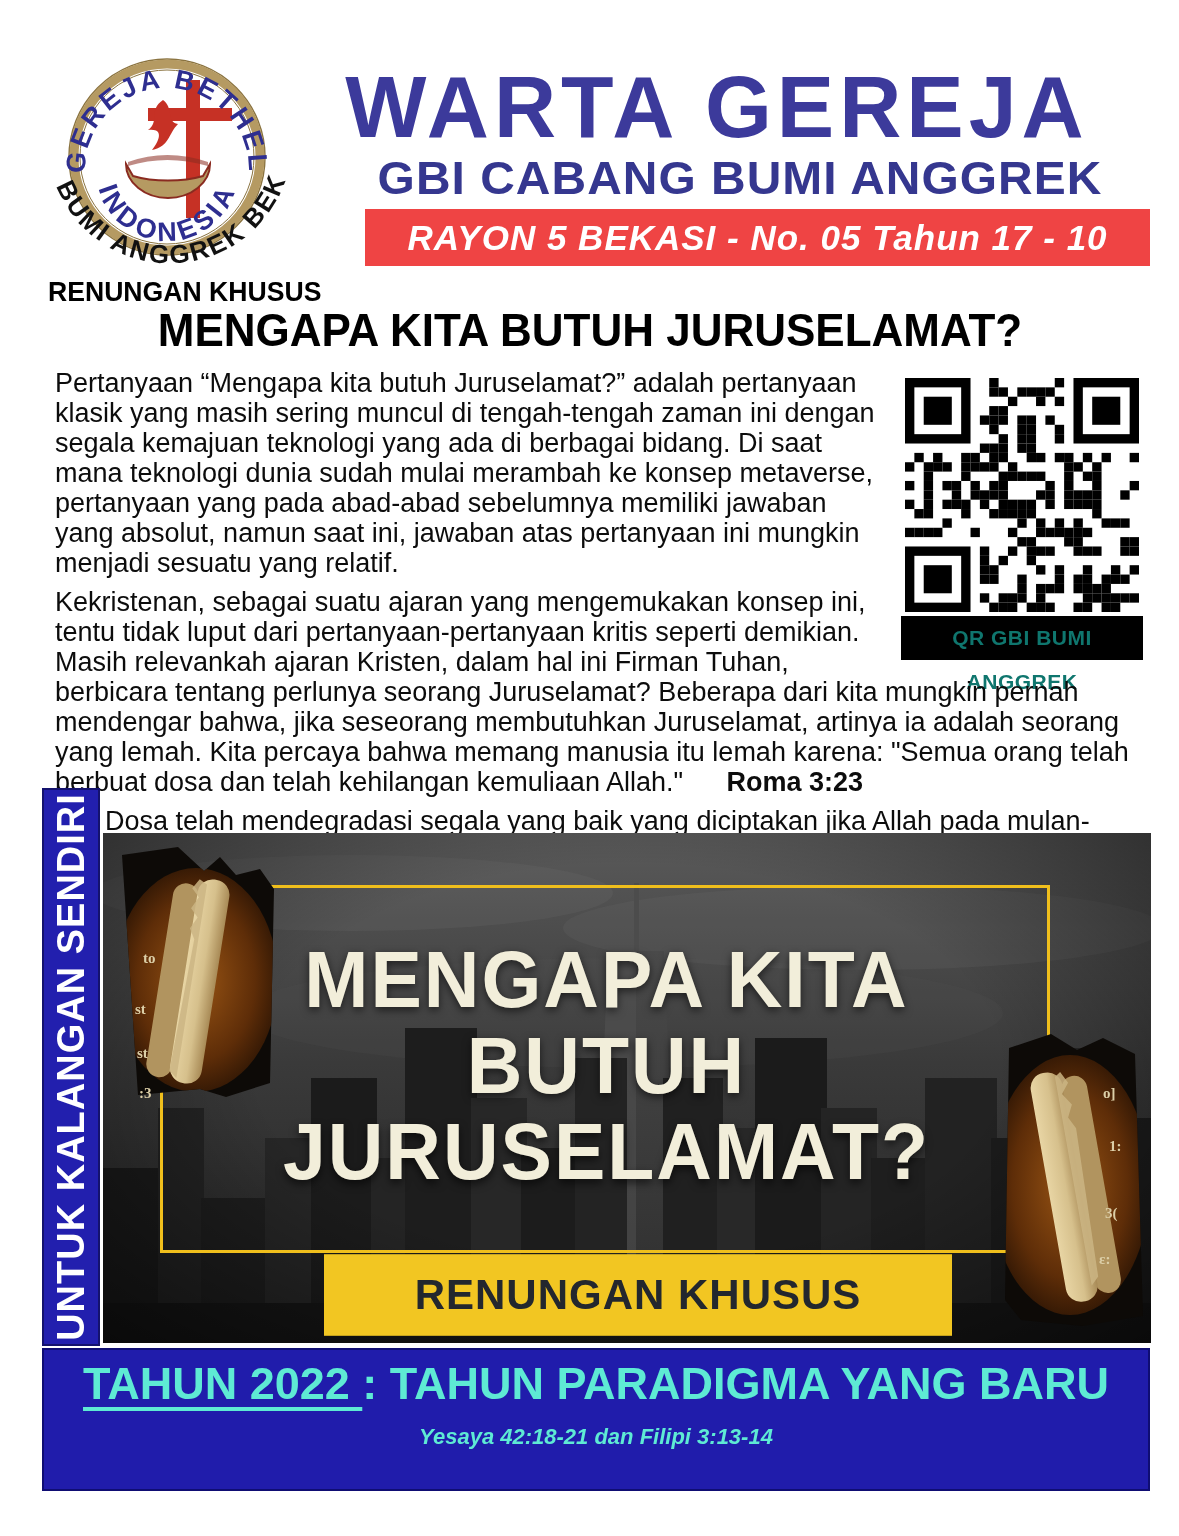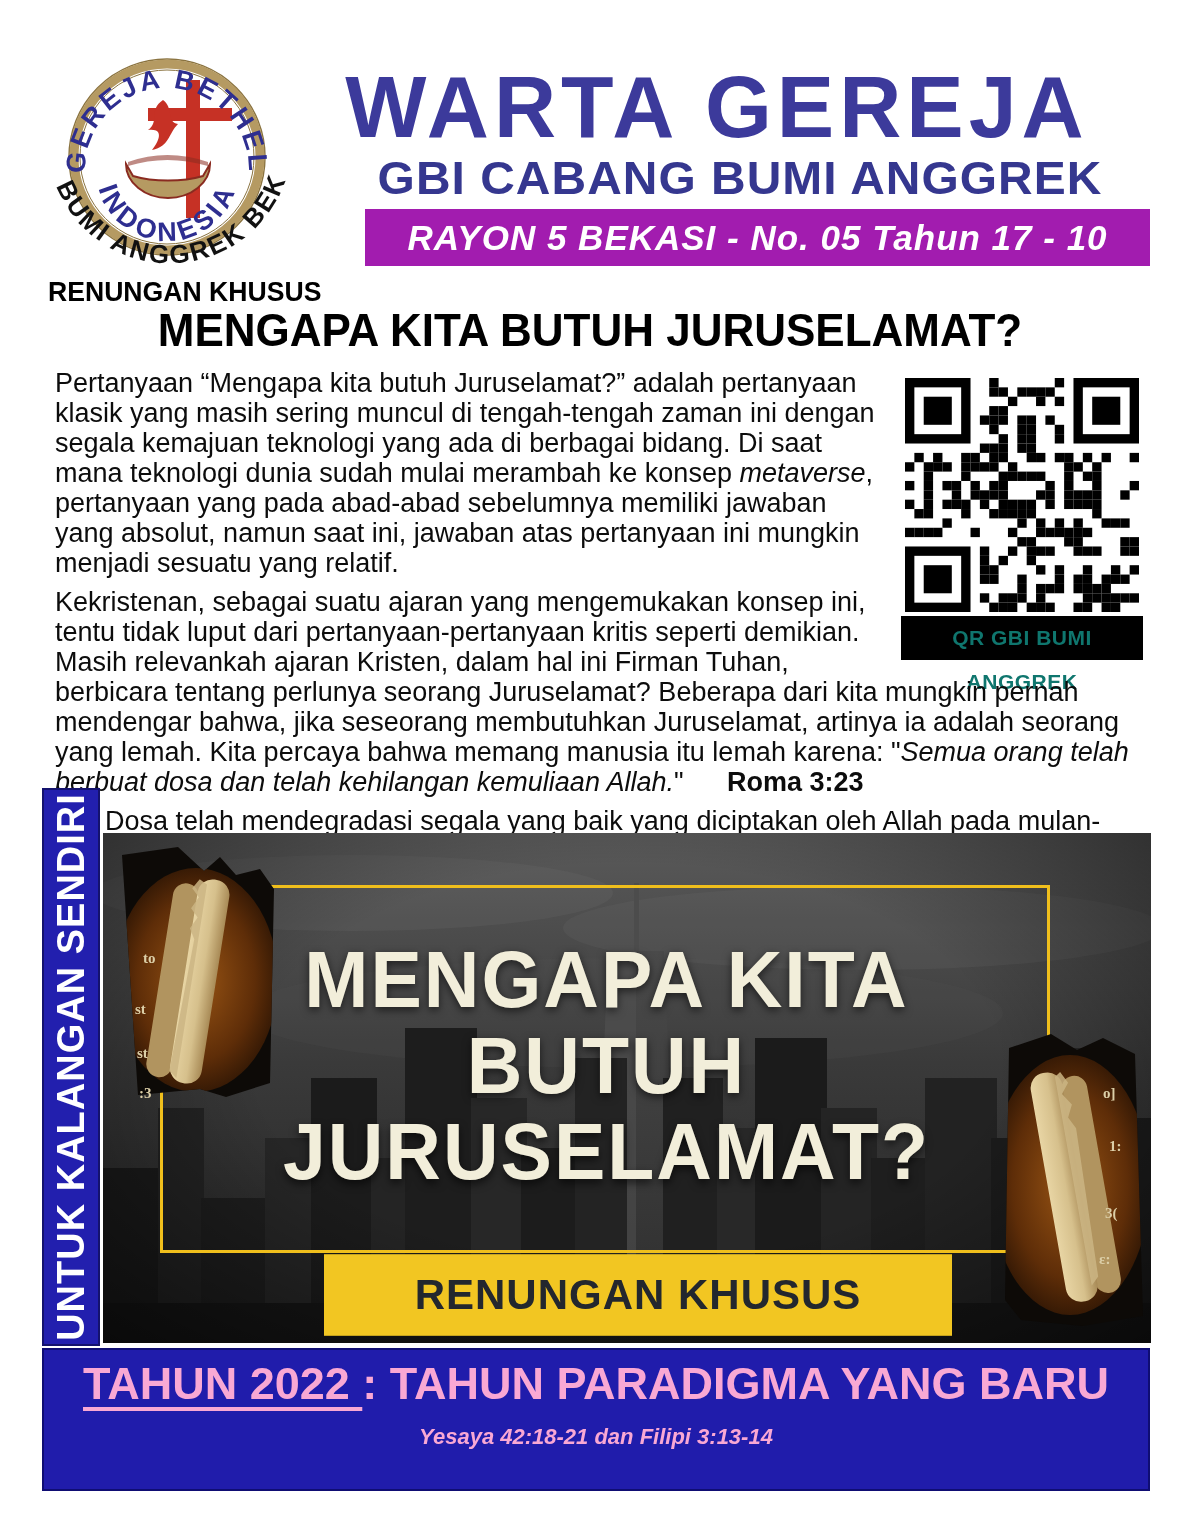--- a/index.html
+++ b/index.html
@@ -14,21 +14,21 @@
     text-align:center;font-weight:bold;font-size:86px;line-height:108px;
     color:#3c3a9b;letter-spacing:5px;transform:scaleY(1.02);
   }
   .masthead-sub{
     position:absolute;left:330px;top:150px;width:820px;
     text-align:center;font-weight:bold;font-size:47px;line-height:56px;
     color:#35378f;letter-spacing:1px;transform:scaleX(1.02);
   }
   .date-banner{
     position:absolute;left:365px;top:209px;width:785px;height:57px;
-    background:#a21caf;color:#ffffff;text-align:center;
+    background:#ef4444;color:#ffffff;text-align:center;
     font-style:italic;font-weight:bold;font-size:35px;line-height:57px;letter-spacing:1px;
   }
   
   .kicker{
     position:absolute;left:48px;top:276px;
     font-weight:bold;font-size:28px;color:#000;letter-spacing:0px;transform:scaleX(.95);transform-origin:left;
   }
   .article-title{
     position:absolute;left:40px;top:306px;width:1100px;text-align:center;
     font-weight:bold;font-size:44px;color:#000;letter-spacing:0px;transform:scaleY(1.03);
@@ -37,21 +37,21 @@
     position:absolute;left:55px;top:368px;width:1088px;
     font-size:27px;line-height:30px;color:#0c0c0c;text-align:left;
   }
   .body-text p{margin:0 0 9px 0;}
   .body-text p.indent{text-indent:50px;}
   .qr-box{float:right;width:242px;margin:6px 0 10px 20px;}
   .qr-label{
     display:block;background:#000;color:#0f766e;text-align:center;
     font-weight:bold;font-size:21px;line-height:44px;height:44px;letter-spacing:.5px;
   }
-  .it{font-style:italic;}
+  .it{}
   .bd{font-weight:bold;margin-left:36px;}
   .un{text-decoration:underline;text-decoration-thickness:4px;text-underline-offset:8px;}
   
   .side-bar{
     position:absolute;left:42px;top:788px;width:58px;height:558px;
     background:#221fae;border:2px solid #14126e;box-sizing:border-box;
   }
   .side-bar span{
     position:absolute;left:50%;top:50%;
     transform:translate(-50%,-50%) rotate(-90deg);white-space:nowrap;
@@ -79,21 +79,21 @@
     font-weight:bold;font-size:42px;line-height:80px;letter-spacing:1px;transform:scaleY(1.02);
   }
   .scroll{position:absolute;}
   .scroll.left{left:5px;top:12px;width:190px;height:265px;}
   .scroll.right{left:882px;top:197px;width:170px;height:300px;}
   .frag{position:absolute;color:#dccfa8;font-weight:bold;font-size:15px;font-family:"Liberation Serif","DejaVu Serif",serif;}
   
   .footer-banner{
     position:absolute;left:42px;top:1348px;width:1108px;height:143px;
     background:#201cab;border:2px solid #0f0d73;box-sizing:border-box;
-    text-align:center;color:#f9a8d4;
+    text-align:center;color:#5eead4;
   }
   .footer-line1{margin-top:9px;font-weight:bold;font-size:45px;line-height:50px;letter-spacing:0px;}
   .footer-line2{font-weight:bold;font-style:italic;font-size:43px;line-height:48px;}
   .footer-line3{margin-top:12px;font-weight:bold;font-style:italic;font-size:22px;line-height:32px;}
 </style>
 </head>
 <body>
 
 <div class="page">
 
@@ -353,21 +353,21 @@
           <rect x="191.2" y="22.72" width="28.08" height="28.08" fill="#000"></rect>
           <rect x="4" y="172.48" width="65.52" height="65.52" fill="#000"></rect>
           <rect x="13.36" y="181.83999999999997" width="46.8" height="46.8" fill="#fff"></rect>
           <rect x="22.72" y="191.2" width="28.08" height="28.08" fill="#000"></rect>
         </svg>
       <span class="qr-label">QR GBI BUMI ANGGREK</span>
     </aside>
     <div id="paras">
         <p><span>Pertanyaan “Mengapa kita butuh Juruselamat?” adalah pertanyaan klasik yang masih sering muncul di tengah-tengah zaman ini dengan segala kemajuan teknologi yang ada di berbagai bidang. Di saat mana teknologi dunia sudah mulai merambah ke konsep </span><span class="it">metaverse</span><span>, pertanyaan yang pada abad-abad sebelumnya memiliki jawaban yang absolut, namun saat ini, jawaban atas pertanyaan ini mungkin menjadi sesuatu yang relatif.</span></p>
         <p><span>Kekristenan, sebagai suatu ajaran yang mengemukakan konsep ini, tentu tidak luput dari pertanyaan-pertanyaan kritis seperti demikian. Masih relevankah ajaran Kristen, dalam hal ini Firman Tuhan, berbicara tentang perlunya seorang Juruselamat? Beberapa dari kita mungkin pernah mendengar bahwa, jika seseorang membutuhkan Juruselamat, artinya ia adalah seorang yang lemah. Kita percaya bahwa memang manusia itu lemah karena: "</span><span class="it">Semua orang telah berbuat dosa dan telah kehilangan kemuliaan Allah.</span><span>" </span><span class="bd">Roma 3:23</span></p>
-        <p class="indent"><span>Dosa telah mendegradasi segala yang baik yang diciptakan oleh Allah pada mulan-</span></p>
+        <p class="indent"><span>Dosa telah mendegradasi segala yang baik yang diciptakan jika Allah pada mulan-</span></p>
       </div>
   </div>
 
   <div class="side-bar">
     <span>UNTUK KALANGAN SENDIRI</span>
   </div>
 
   <figure class="poster" style="margin:0">
     <svg class="sky" width="1048" height="510" viewBox="0 0 1048 510">
       <defs>

